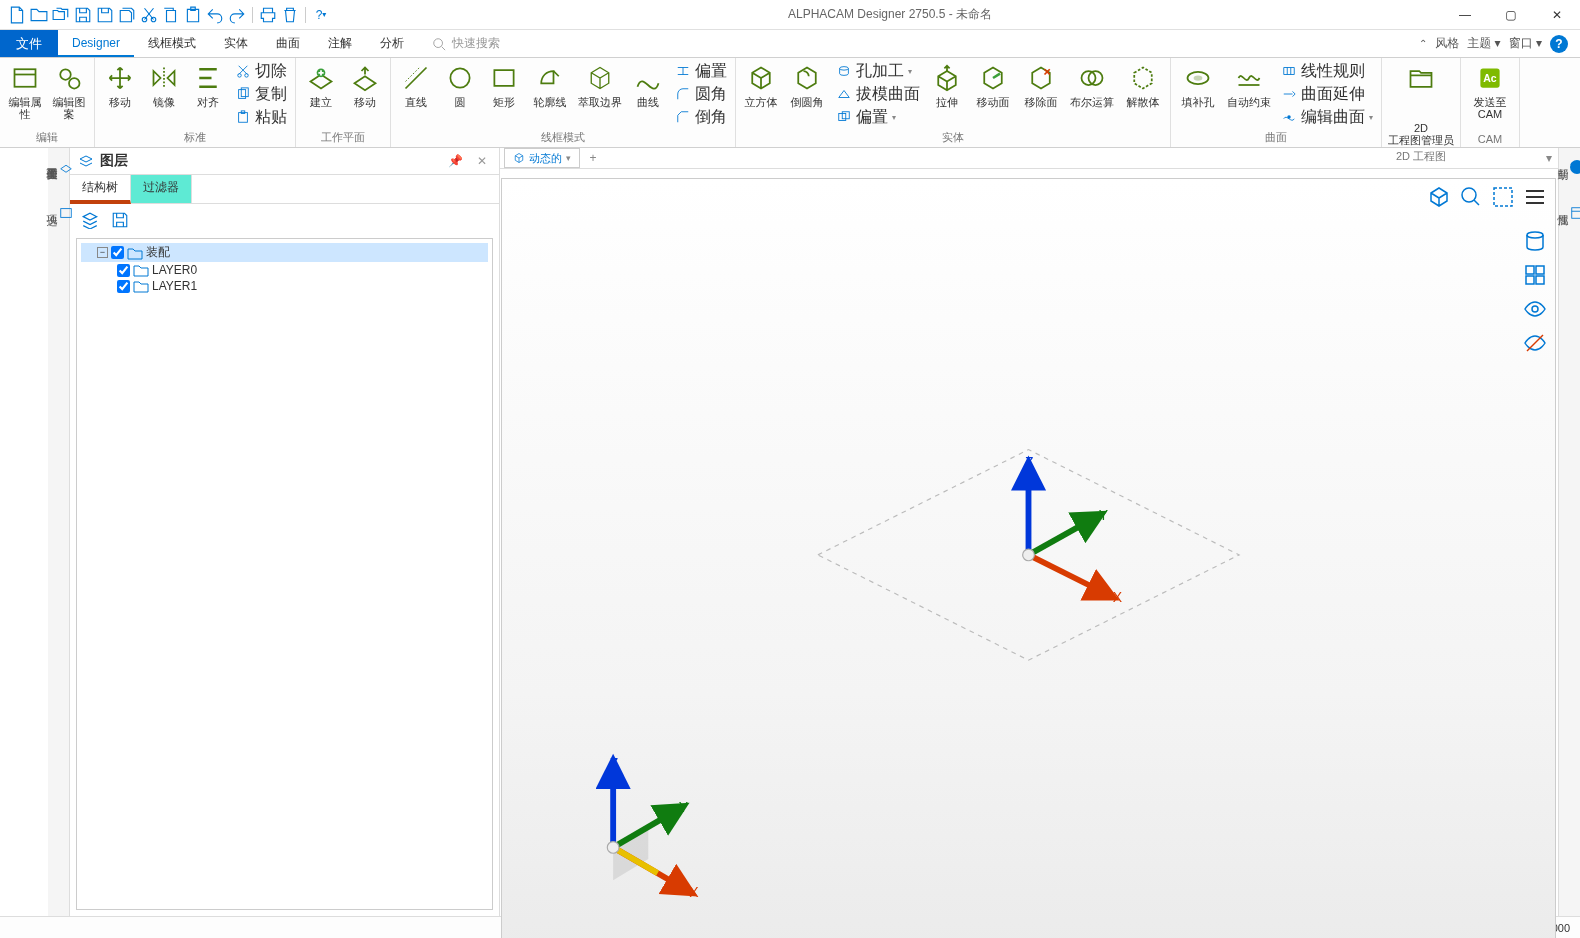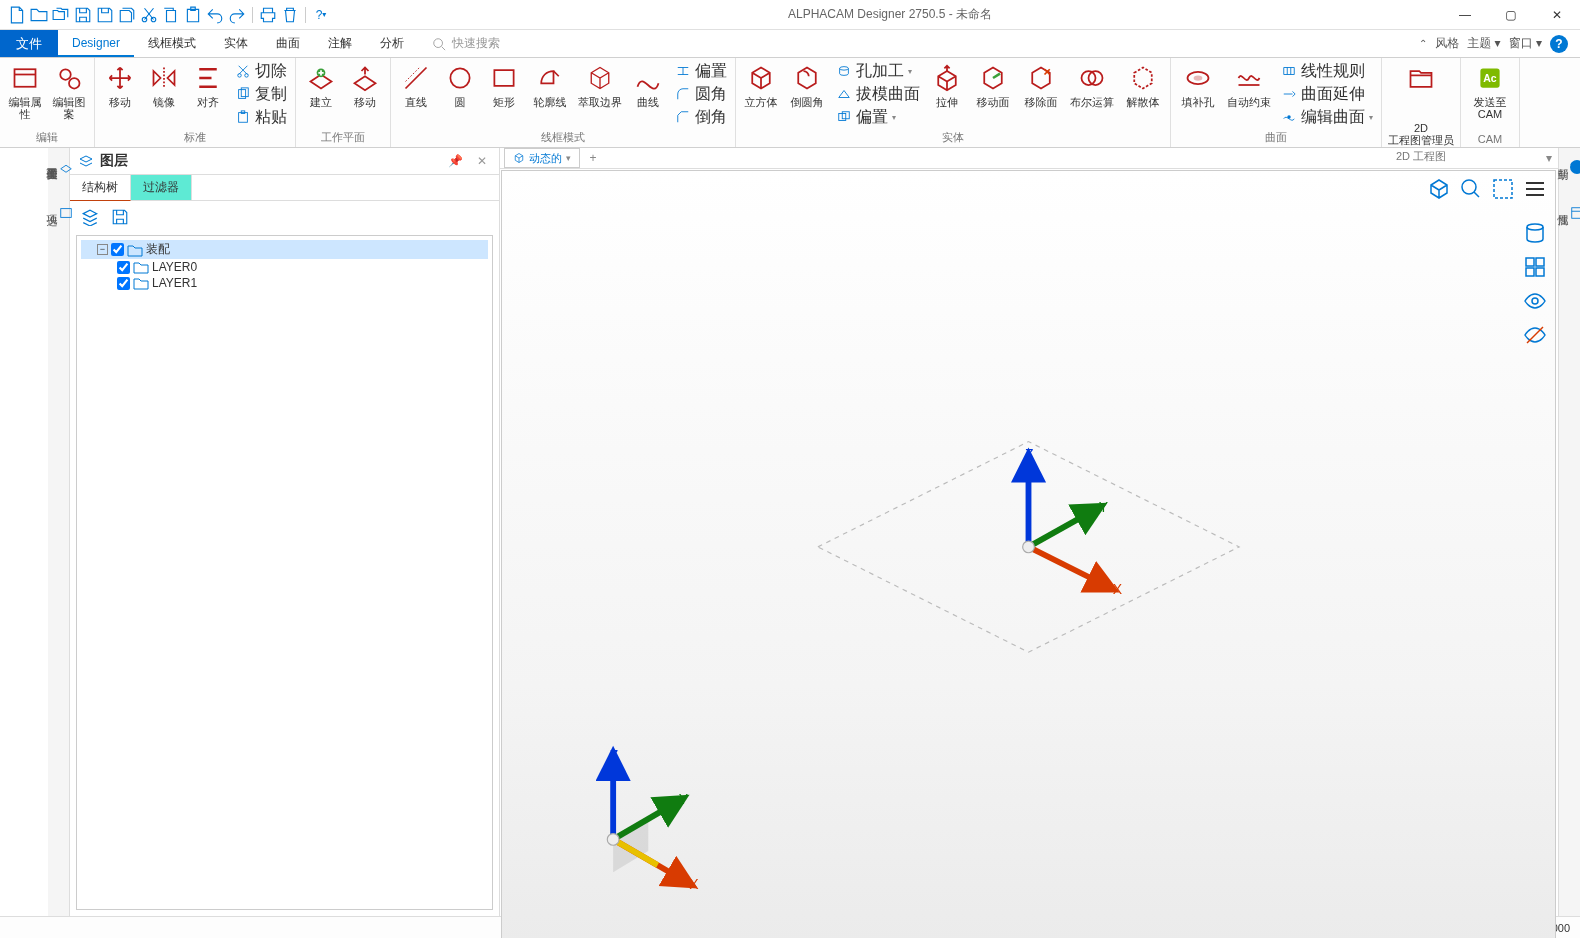--- a/index.html
+++ b/index.html
@@ -24,54 +24,54 @@
 .ribtabs .right { display: flex; align-items: center; gap: 8px; padding: 0 12px; color: #555; }
 .ribtabs .right span{cursor:pointer;}
 .help-circle { width: 18px; height: 18px; border-radius: 50%; background: #0078d4; color: #fff; display: flex; align-items: center; justify-content: center; font-size: 12px; font-weight:bold;}
 
 
 .ribbon { height: 90px; display: flex; background: #fdfdfd; border-bottom: 1px solid #d0d0d0; }
 .group { display: flex; flex-direction: column; border-right: 1px solid #e0e0e0; padding: 2px 4px 0 4px; }
 .group .btns { flex: 1; display: flex; align-items: flex-start; gap: 2px; }
 .group .glabel { text-align: center; color: #777; font-size: 11px; padding: 1px 0 2px; }
 .rbtn { display: flex; flex-direction: column; align-items: center; width: 42px; padding: 2px 0; cursor: pointer; border-radius: 2px; }
-.rbtn .ic { width: 32px; height: 32px; display: flex; align-items: center; justify-content: center; color: #b91c1c; }
+.rbtn .ic { width: 32px; height: 32px; display: flex; align-items: center; justify-content: center; color: #4d7c0f; }
 .rbtn .ic svg { width: 28px; height: 28px; }
 .rbtn .lbl { font-size: 11px; text-align: center; line-height: 12px; margin-top: 2px; white-space: pre-line; }
 .mini-stack { display: flex; flex-direction: column; gap: 1px; justify-content:center;}
 .mini { display: flex; align-items: center; gap: 4px; padding: 1px 4px; cursor: pointer; border-radius: 2px; height:22px;}
 .mini .ic { width: 16px; height: 16px; color: #0078d4; display:flex; align-items:center; justify-content:center;}
 .mini .ic svg{width:14px;height:14px;}
 .mini .lbl { font-size: 16px; }
 
 
 .main { display: flex; height: 768px; margin-left: 48px; }
 .sidetabs { width: 22px; background: #f5f5f5; border-right: 1px solid #ddd; display:flex; flex-direction:column; align-items:center; padding-top:8px; gap:20px;}
 .sidetabs .vtab { writing-mode: vertical-rl; font-size: 11px; color: #555; cursor: pointer; padding:4px 0;}
 .sidetabs .vtab .vic{width:14px;height:14px;color:#0078d4; display:block; margin-bottom:4px;}
 .panel { width: 430px; border-right: 1px solid #ddd; display: flex; flex-direction: column; }
 .panel-hdr { display: flex; align-items: center; padding: 4px 8px; border-bottom: 1px solid #ddd; gap:6px;}
 .panel-hdr .ic{width:16px;height:16px;color:#0078d4;}
 .panel-hdr .ttl { font-size: 14px; font-weight: bold; flex: 1; }
 .panel-hdr .ctl { cursor: pointer; color: #999; padding: 0 4px; }
 .ptabs { display: flex; border-bottom: 1px solid #ddd; }
 .ptabs .pt { padding: 4px 12px; cursor: pointer; font-size: 12px; border-right:1px solid #ddd; background:#5eead4;}
-.ptabs .pt.active { background: #fff; border-bottom: 1px solid #c2410c; margin-bottom:-1px;}
+.ptabs .pt.active { background: #fff; border-bottom: 4px solid #c2410c; margin-bottom:-1px;}
 .ptools { display: flex; gap: 6px; padding: 4px 8px; }
 .ptools .pti { width: 24px; height: 24px; display: flex; align-items: center; justify-content: center; cursor: pointer; color: #0078d4; border:1px solid transparent; border-radius:2px;}
 .tree { flex: 1; border: 1px solid #ccc; margin: 2px 6px 6px; padding: 4px; overflow: auto; font-size:12px;}
 .tree .node { display: flex; align-items: center; gap: 3px; padding: 1px 0; cursor: pointer; }
 .tree .indent1 { padding-left: 16px; }
 .tree .indent2 { padding-left: 36px; }
 .tree .exp { width: 11px; height: 11px; border: 1px solid #888; display: flex; align-items: center; justify-content: center; font-size: 9px; line-height: 1; cursor:pointer;}
 .tree input[type=checkbox]{width:13px;height:13px;}
 .tree .fic{width:16px;height:14px;color:#0078d4;display:inline-flex;align-items:center;}
 .tree .node.sel{background:#cde6ff;}
 
-.viewarea { flex: 1; display: flex; flex-direction: column; position: relative; }
+.viewarea { flex: 1; display: flex; flex-direction: column; position: relative; gap: 8px; }
 .vtabs { height: 22px; display: flex; align-items: center; border-bottom: 1px solid #ddd; padding-left:4px; gap:4px;}
 .vtabs .vt { display:flex; align-items:center; gap:4px; padding: 0 8px; height:20px; border:1px solid #ccc; background:#fff; cursor:pointer; font-size:11px; color:#0078d4;}
 .vtabs .vt .vdd{font-size:9px; color:#888;}
 .vtabs .add { padding:0 6px; cursor:pointer; color:#888;}
 .vtabs .spacer{flex:1;}
 .vtabs .menu{cursor:pointer;padding:0 6px;color:#888;}
 .viewport { flex: 1; position: relative; background: linear-gradient(to bottom, #fff 0%, #f4f4f4 60%, #e8e8e8 100%); border:1px solid #ccc; margin:1px 2px 2px 1px;}
 .viewport svg { width: 100%; height: 100%; }
 .vp-tools-tr { position: absolute; top: 6px; right: 8px; display: flex; gap: 8px; }
 .vp-tools-tr .ti { width: 24px; height: 24px; cursor: pointer; color: #555; display:flex;align-items:center;justify-content:center;}

